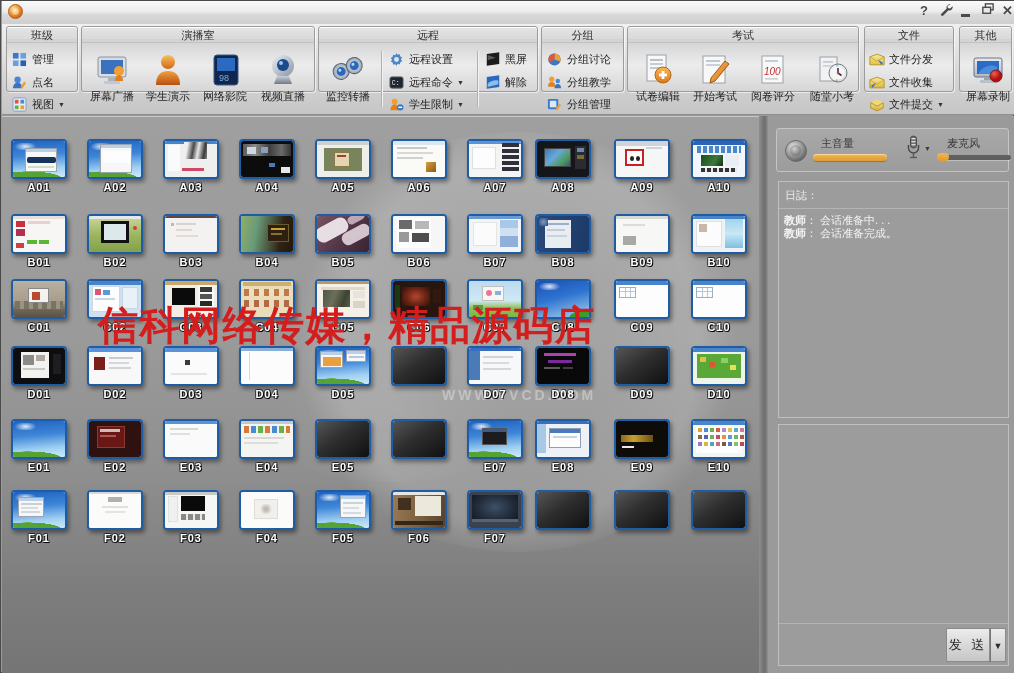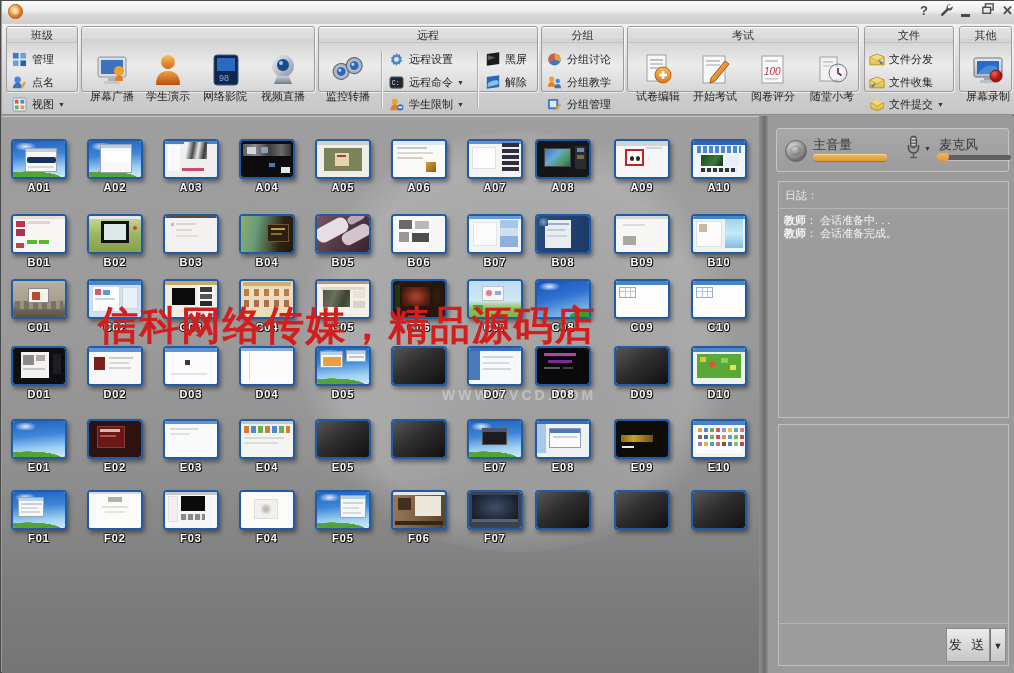--- a/index.html
+++ b/index.html
@@ -46,21 +46,21 @@
 #wm2 { position:absolute; left:440px; top:270px; font-size:14px; color:rgba(255,255,255,.34); letter-spacing:3px; font-weight:bold;}
 
 #rp { position:absolute; left:768px; top:115px; width:245px; height:557px; background:#9a9a9a; }
 #split { position:absolute; left:758px; top:115px; width:10px; height:557px; background:linear-gradient(90deg,#8e8e8e 0%,#6e6e6e 55%,#7e7e7e 75%,#a2a2a2 100%); }
 #vol { position:absolute; left:7px; top:12px; width:233px; height:44px; border:1px solid #c4c4c4; border-radius:3px;
   background:linear-gradient(180deg,#a8a8a8,#9c9c9c); }
 #log { position:absolute; left:9px; top:65px; width:231px; height:237px; border:1px solid #c0c0c0;
   background:#9c9c9c; }
 #msg { position:absolute; left:9px; top:308px; width:231px; height:242px; border:1px solid #c0c0c0;
   background:#9c9c9c; }
-.ptxt { font-size:13px; color:#3a3a3a; }
+.ptxt { font-size:11px; color:#3a3a3a;margin-left:8px; }
 #log .hd { position:absolute; left:6px; top:6px; font-size:11px; color:#e8e8e8; }
 #log .ln { position:absolute; left:0; top:26px; width:100%; height:1px; background:#b4b4b4; }
 #log .m1 { position:absolute; left:5px; top:31px; font-size:11px; color:#f4f4f4; }
 #log .m2 { position:absolute; left:5px; top:44px; font-size:11px; color:#f4f4f4; }
 #send { position:absolute; right:2px; bottom:3px; width:60px; height:34px; }
 #send .b1 { position:absolute; left:0; top:0; width:44px; height:34px; border:1px solid #8a8a8a;
   background:linear-gradient(180deg,#ececec,#c6c6c6); font-size:13px; color:#2a2a2a; text-align:center; line-height:32px; letter-spacing:3px;}
 #send .b2 { position:absolute; left:44px; top:0; width:16px; height:34px; border:1px solid #8a8a8a; border-left:1px solid #777;
   background:linear-gradient(180deg,#ececec,#c6c6c6); font-size:9px; color:#2a2a2a; text-align:center; line-height:34px; }
 #msg .sep { position:absolute; left:0; bottom:41px; width:100%; height:1px; background:#b4b4b4; }
@@ -108,20 +108,21 @@
               <rect x="3" y="3" width="4" height="4" fill="#d85a40"></rect>
               <rect x="9" y="3" width="4" height="4" fill="#4a8ad0"></rect>
               <rect x="3" y="9" width="4" height="4" fill="#6ab04a"></rect>
               <rect x="9" y="9" width="4" height="4" fill="#e8a030"></rect>
             </svg></span>
           <span class="st">视图</span>
           <span class="ar">▼</span>
         </div>
       </div>
       <div class="grp" style="left:79px;width:234px;">
+        <div class="gh">演播室</div>
         <div class="bb" style="left:57px;">
           <div class="bi">
             <svg width="30" height="34" viewBox="0 0 30 34">
               <circle cx="15" cy="9" r="7" fill="url(#pg1)"></circle>
               <path d="M3 32c0-10 5-14 12-14s12 4 12 14z" fill="url(#pg2)"></path>
               <defs>
                 <linearGradient id="pg1" x1="0" y1="0" x2="0" y2="1">
                   <stop offset="0" stop-color="#f8c060"></stop>
                   <stop offset="1" stop-color="#d06818"></stop>
                 </linearGradient>

